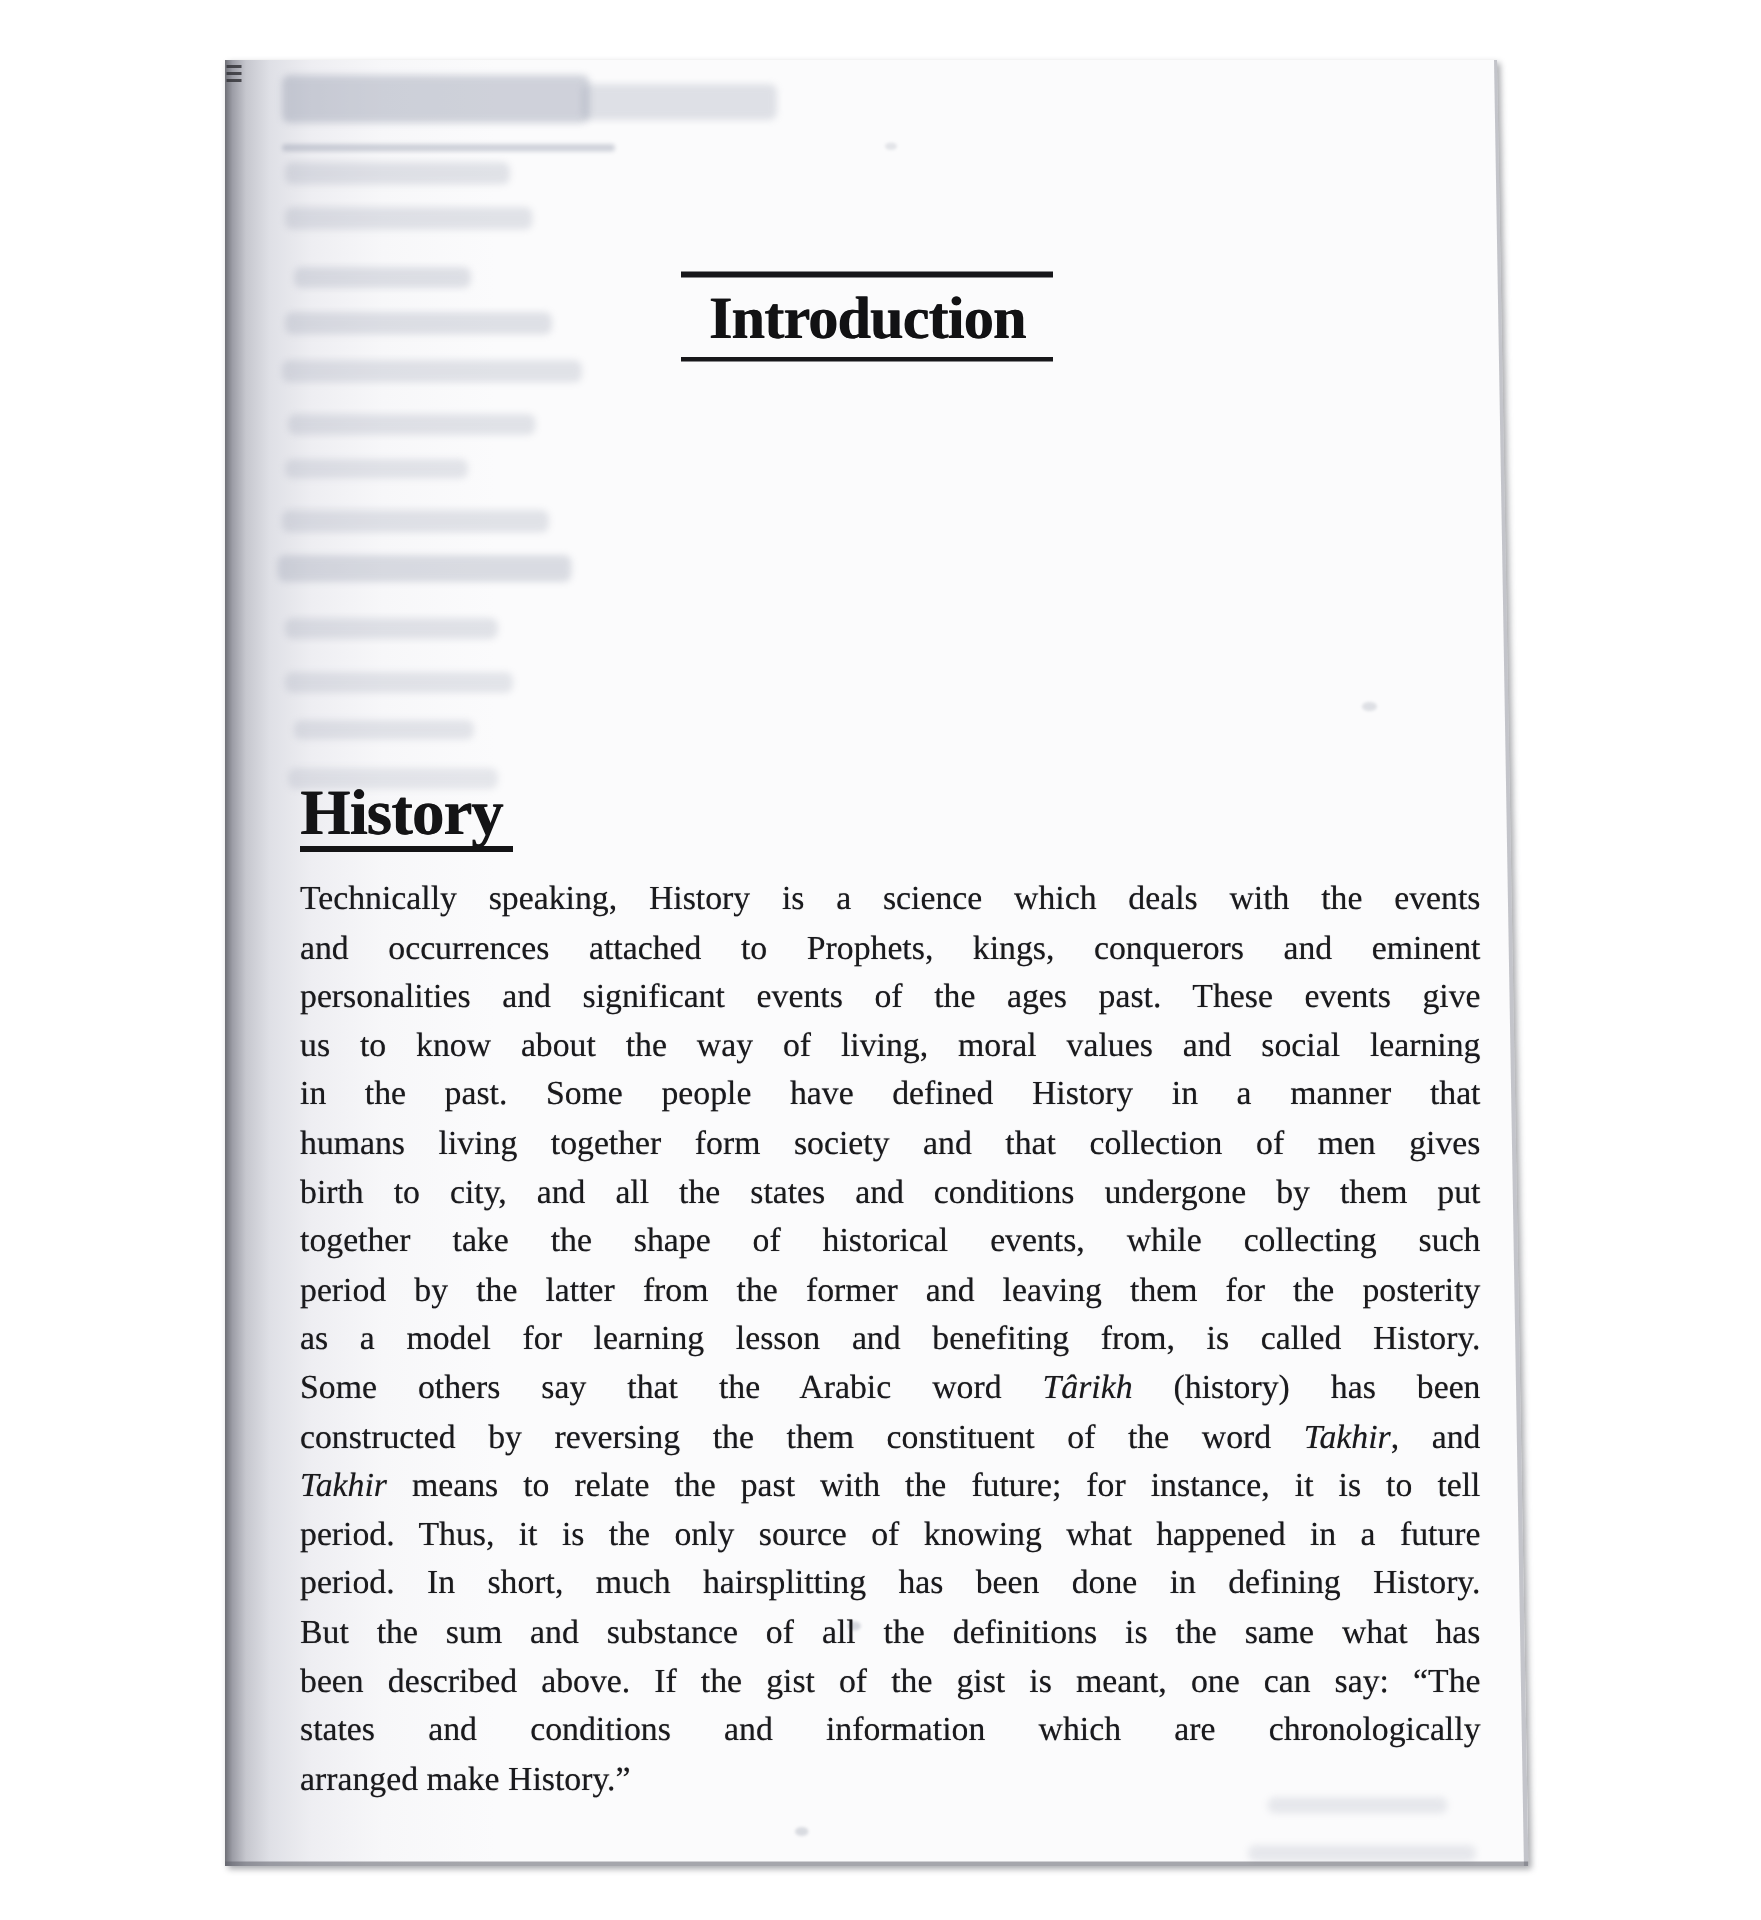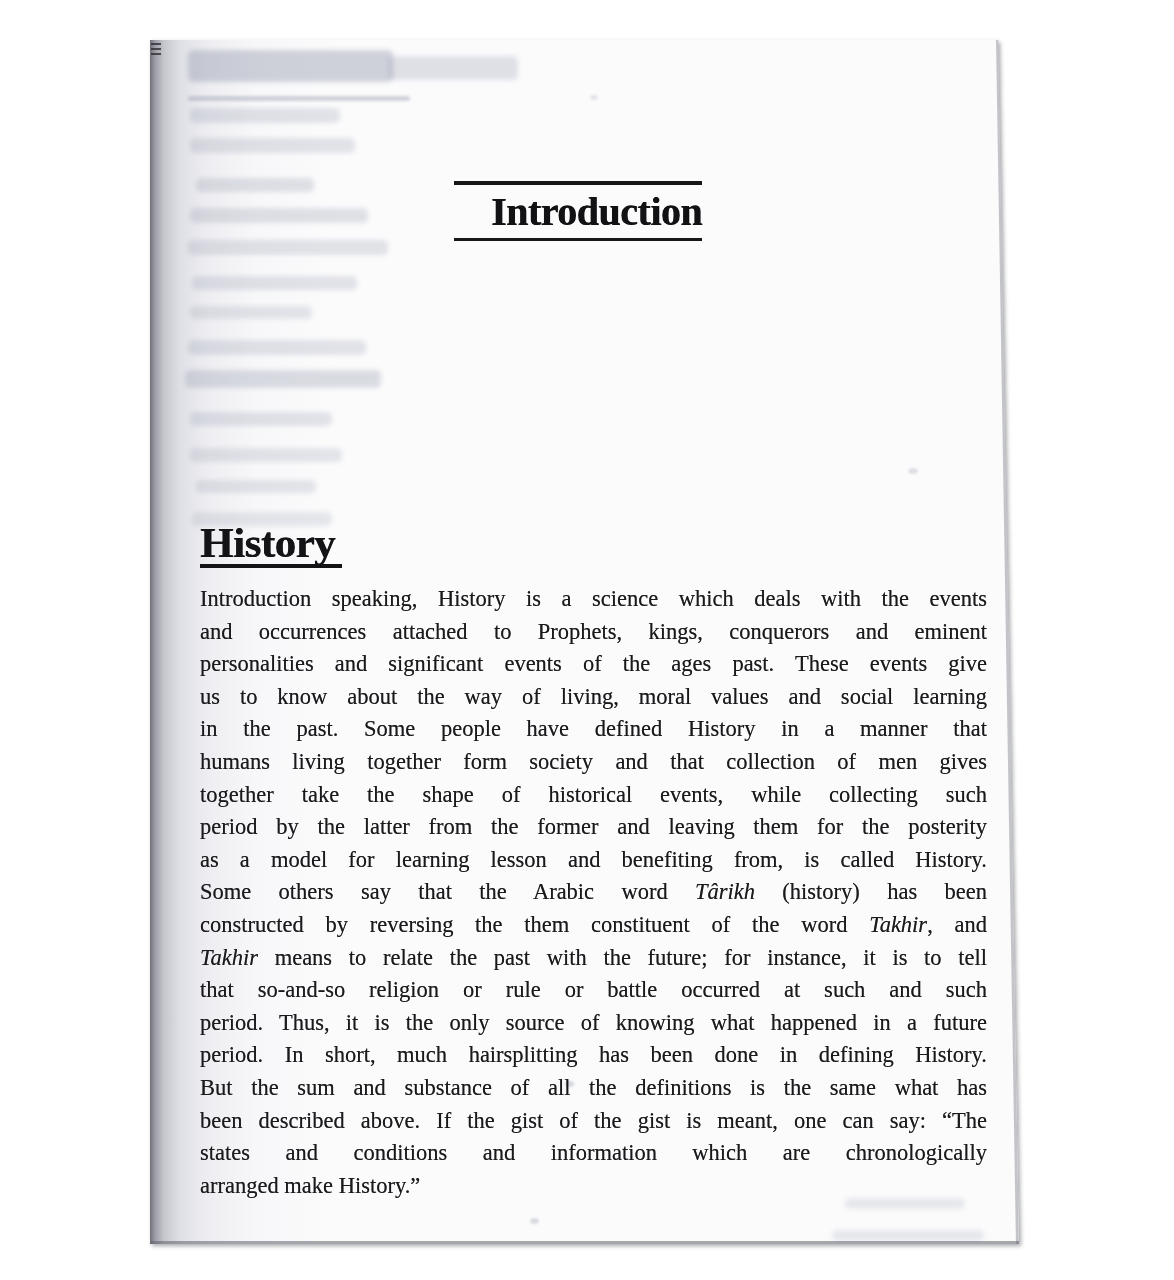--- a/index.html
+++ b/index.html
@@ -68,21 +68,21 @@
     background: #9aa0ae;
     border-radius: 50%;
     filter: blur(1px);
   }
   
   .intro {
     position: absolute;
     left: 304px;
     top: 141px;
     width: 248px;
-    text-align: right;
+    text-align: center;
   }
   .intro .rule {
     height: 3.5px;
     background: #17171a;
   }
   .intro h1 {
     margin: 4px 0 3px;
     font-size: 40px;
     line-height: 46px;
     font-weight: bold;
@@ -165,33 +165,33 @@
 
       <div class="intro">
         <div class="rule"></div>
         <h1>Introduction</h1>
         <div class="rule" style="height:3px;"></div>
       </div>
 
       <h2 class="section">History</h2>
 
       <div class="body-par">
-          <div class="pline"><span>Introduction speaking, History is a science which deals with the events</span></div>
+          <div class="pline"><span>Technically speaking, History is a science which deals with the events</span></div>
           <div class="pline"><span>and occurrences attached to Prophets, kings, conquerors and eminent</span></div>
           <div class="pline"><span>personalities and significant events of the ages past. These events give</span></div>
           <div class="pline"><span>us to know about the way of living, moral values and social learning</span></div>
           <div class="pline"><span>in the past. Some people have defined History in a manner that</span></div>
           <div class="pline"><span>humans living together form society and that collection of men gives</span></div>
+          <div class="pline"><span>birth to city, and all the states and conditions undergone by them put</span></div>
           <div class="pline"><span>together take the shape of historical events, while collecting such</span></div>
           <div class="pline"><span>period by the latter from the former and leaving them for the posterity</span></div>
           <div class="pline"><span>as a model for learning lesson and benefiting from, is called History.</span></div>
           <div class="pline"><span>Some others say that the Arabic word </span><i>Târikh</i><span> (history) has been</span></div>
           <div class="pline"><span>constructed by reversing the them constituent of the word </span><i>Takhir</i><span>, and</span></div>
           <div class="pline"><i>Takhir</i><span> means to relate the past with the future; for instance, it is to tell</span></div>
-          <div class="pline"><span>that so-and-so religion or rule or battle occurred at such and such</span></div>
           <div class="pline"><span>period. Thus, it is the only source of knowing what happened in a future</span></div>
           <div class="pline"><span>period. In short, much hairsplitting has been done in defining History.</span></div>
           <div class="pline"><span>But the sum and substance of all the definitions is the same what has</span></div>
           <div class="pline"><span>been described above. If the gist of the gist is meant, one can say: “The</span></div>
           <div class="pline"><span>states and conditions and information which are chronologically</span></div>
           <div class="pline last"><span>arranged make History.”</span></div>
         </div>
 
       <div class="right-edge"></div>
       <div class="bottom-edge"></div>

